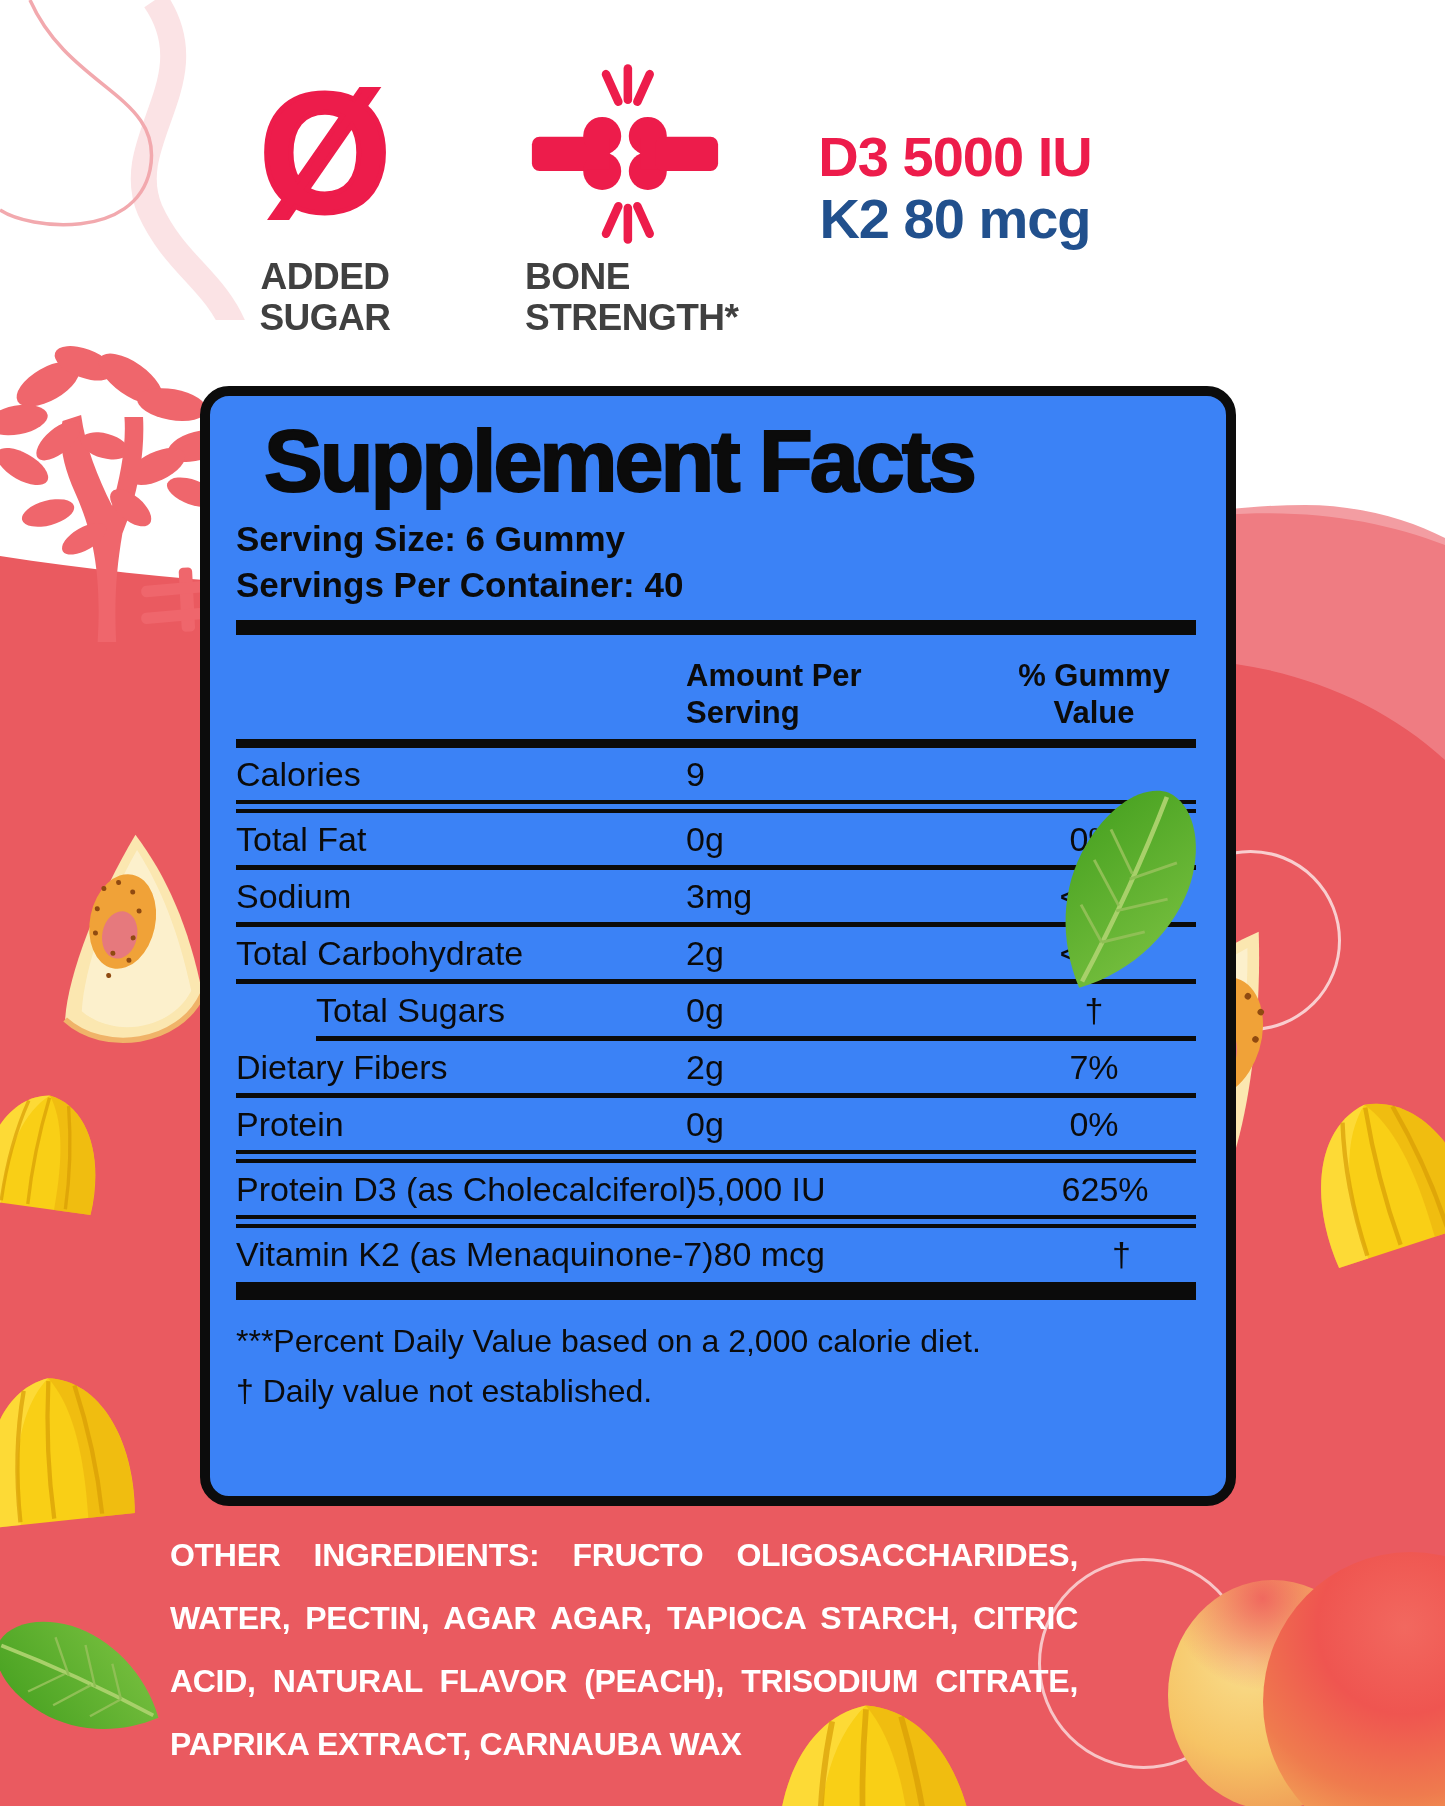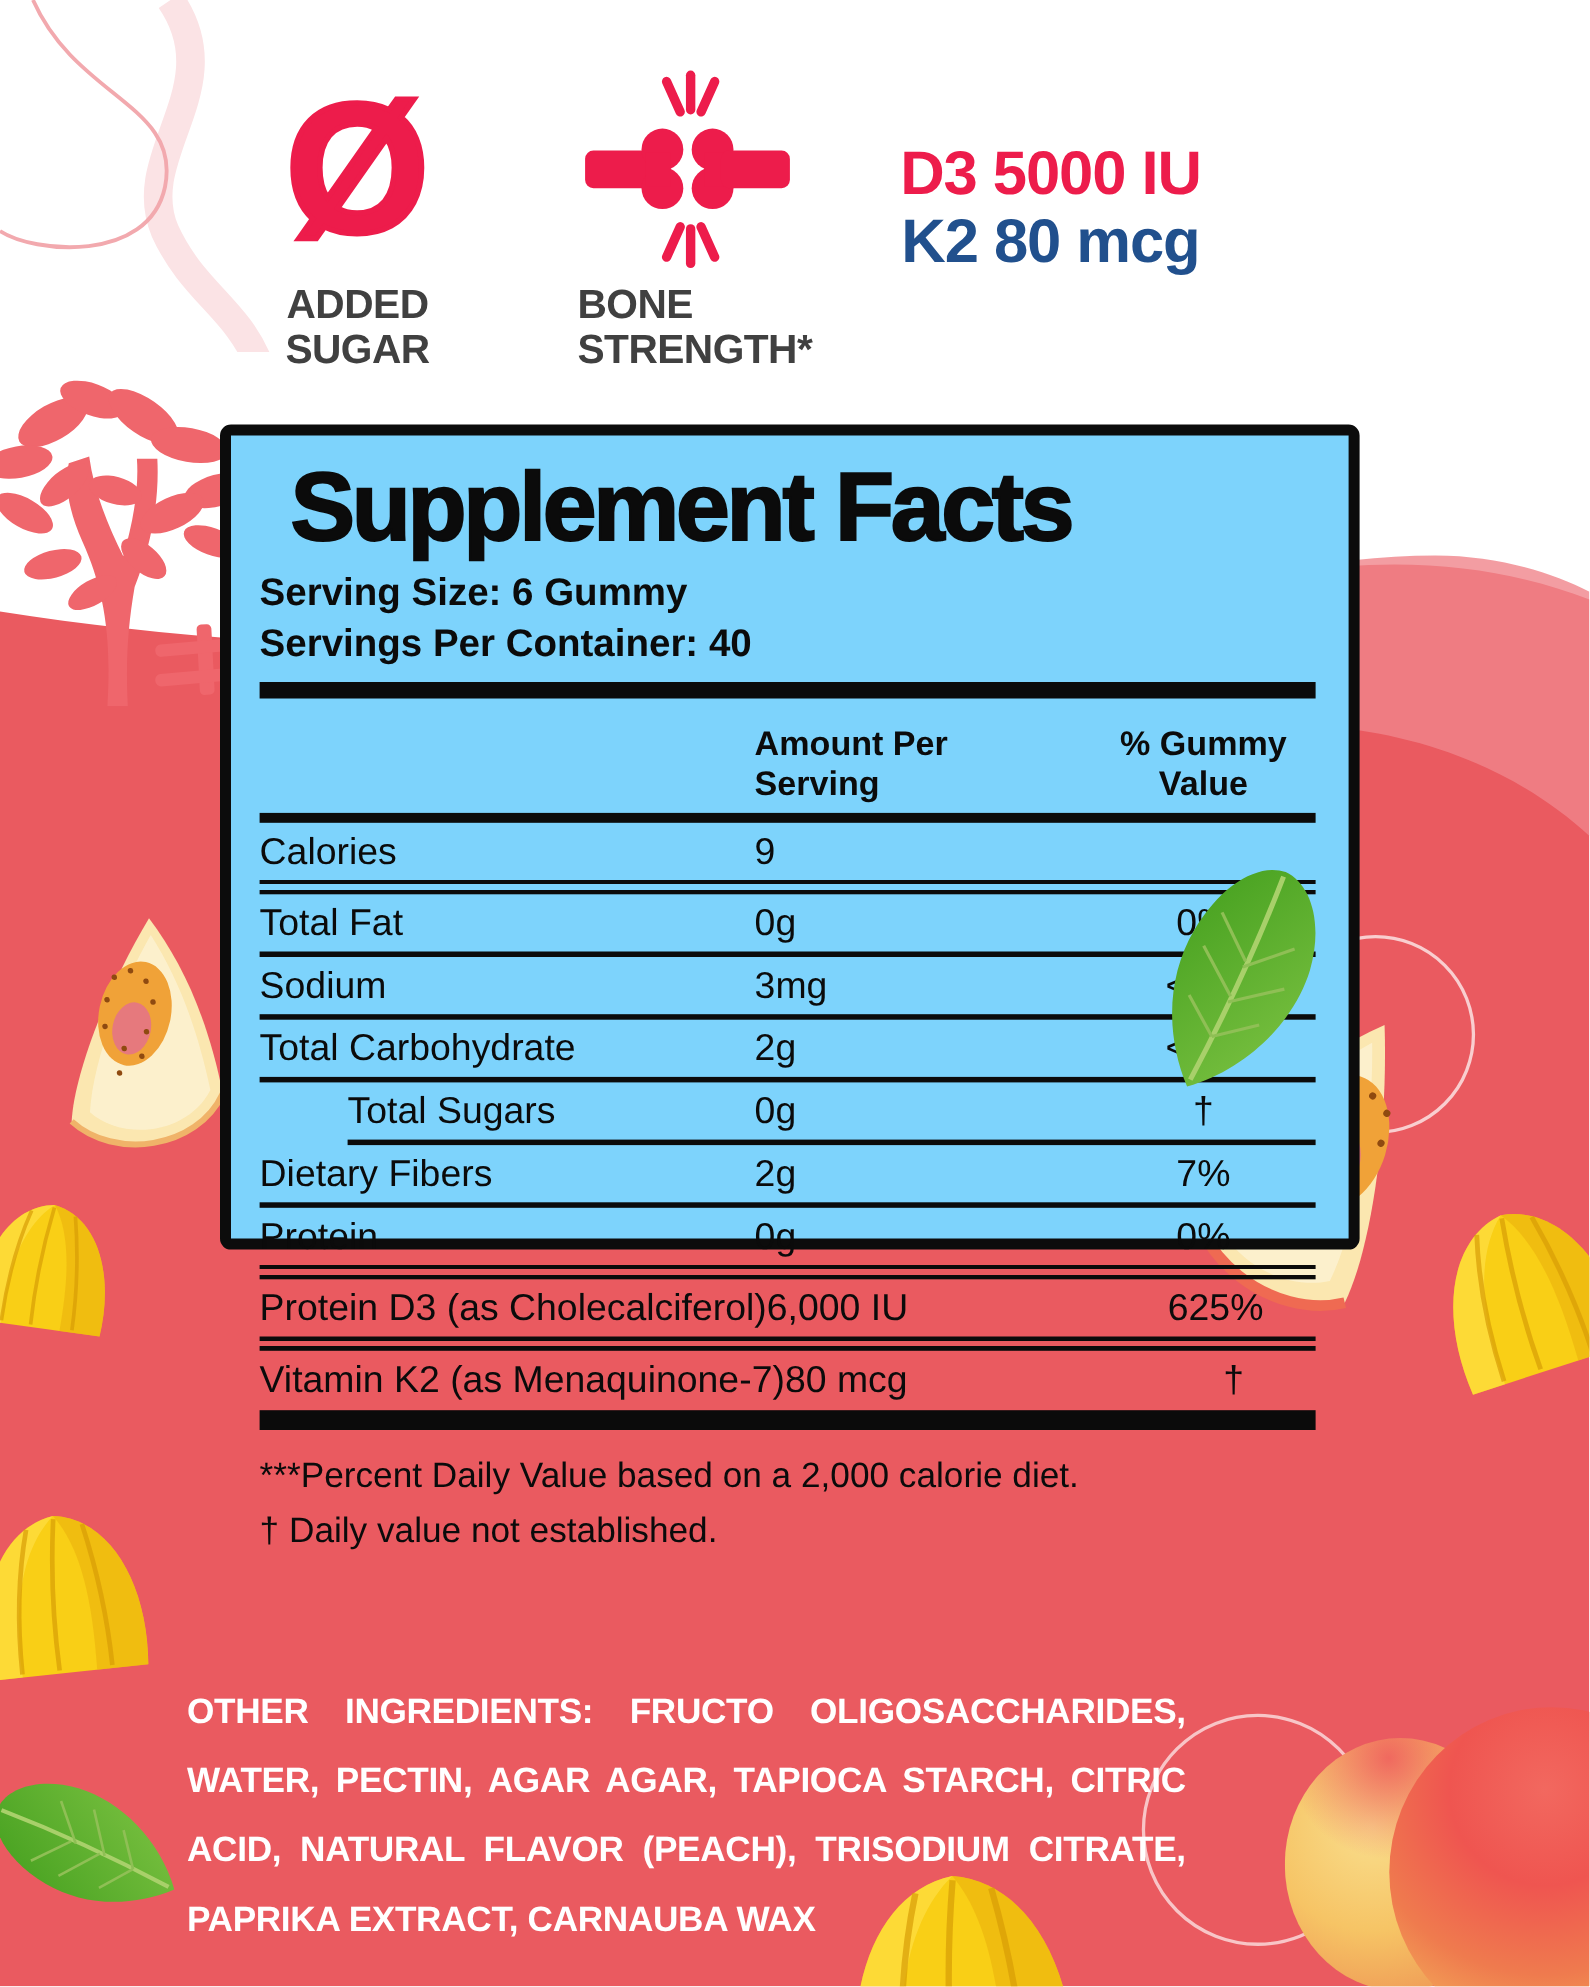--- a/index.html
+++ b/index.html
@@ -20,22 +20,22 @@
               -webkit-text-stroke:5px #ed1c4b}
   .badge-label{font-size:37px;font-weight:700;color:#404040;line-height:41px;
                white-space:pre-line;margin-top:8px;letter-spacing:-0.5px}
   .badge-bone{position:absolute;left:525px;top:58px;width:200px;text-align:left;z-index:2}
   .bone-svg{width:190px;height:190px;margin:0 auto}
   .dosage{position:absolute;left:790px;top:126px;width:330px;text-align:center;z-index:2;
           font-weight:700;font-size:56px;line-height:62px;letter-spacing:-1px}
   .dosage-d3{color:#ed1c4b}
   .dosage-k2{color:#21508d}
   
-  .panel{position:absolute;left:200px;top:386px;width:1036px;height:750px;background:#7dd3fc;
-         border:10px solid #0c0c0c;border-radius:10px;z-index:3;box-sizing:border-box;
+  .panel{position:absolute;left:200px;top:386px;width:1036px;height:1120px;background:#3b82f6;
+         border:10px solid #0c0c0c;border-radius:29px;z-index:3;box-sizing:border-box;
          padding:10px 30px 0 26px;}
   .pf-title{font-size:88px;font-weight:700;letter-spacing:-3px;line-height:102px;
             margin:4px 0 4px 28px;-webkit-text-stroke:2px #0b0b0b;}
   .pf-serving{font-size:35px;font-weight:700;line-height:46px}
   .bar{background:#0b0b0b}
   .bar-thick{height:15px;margin-top:12px}
   .bar-med{height:9px}
   .bar-bottom{height:18px;margin-top:2px}
   .thead{display:flex;align-items:flex-end;height:96px;padding-bottom:8px}
   .col-label{flex:0 0 450px;box-sizing:border-box}
@@ -206,21 +206,21 @@
 
   <div class="frow">
     <div class="col-label flabel">Protein</div>
     <div class="col-amount famount">0g</div>
     <div class="col-dv fdv">0%</div>
   </div>
   <div class="rule rule-double"></div>
 
   <div class="frow">
     <div class="col-label flabel">Protein D3 (as Cholecalciferol)</div>
-    <div class="col-amount famount">6,000 IU</div>
+    <div class="col-amount famount">5,000 IU</div>
     <div class="col-dv fdv">625%</div>
   </div>
   <div class="rule rule-double"></div>
 
   <div class="frow">
     <div class="col-label flabel">Vitamin K2 (as Menaquinone-7)</div>
     <div class="col-amount famount">80 mcg</div>
     <div class="col-dv fdv">†</div>
   </div>
 

